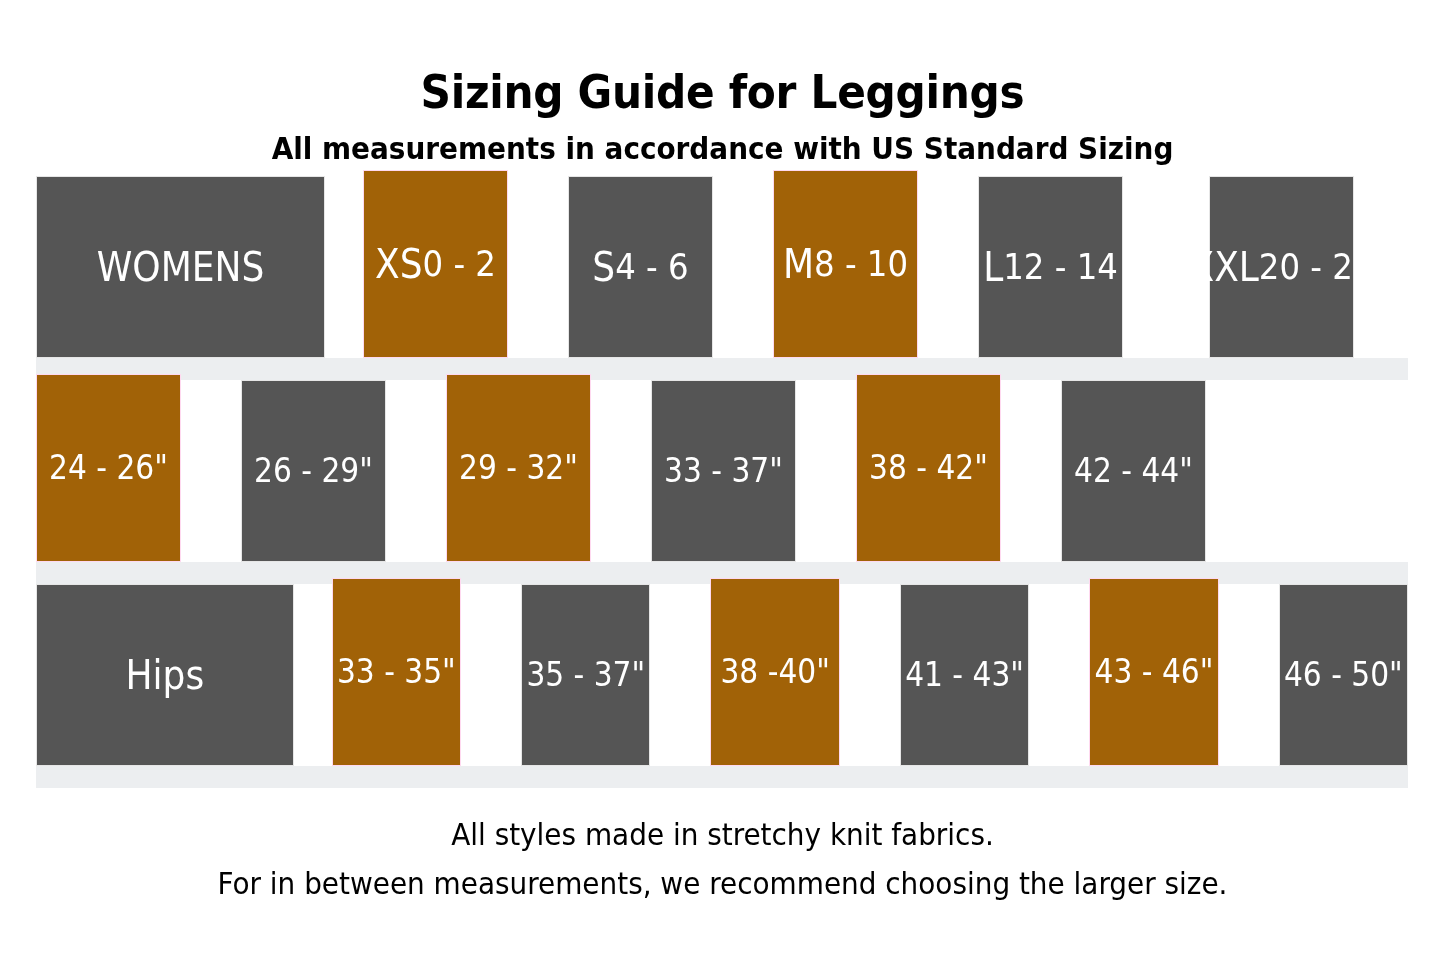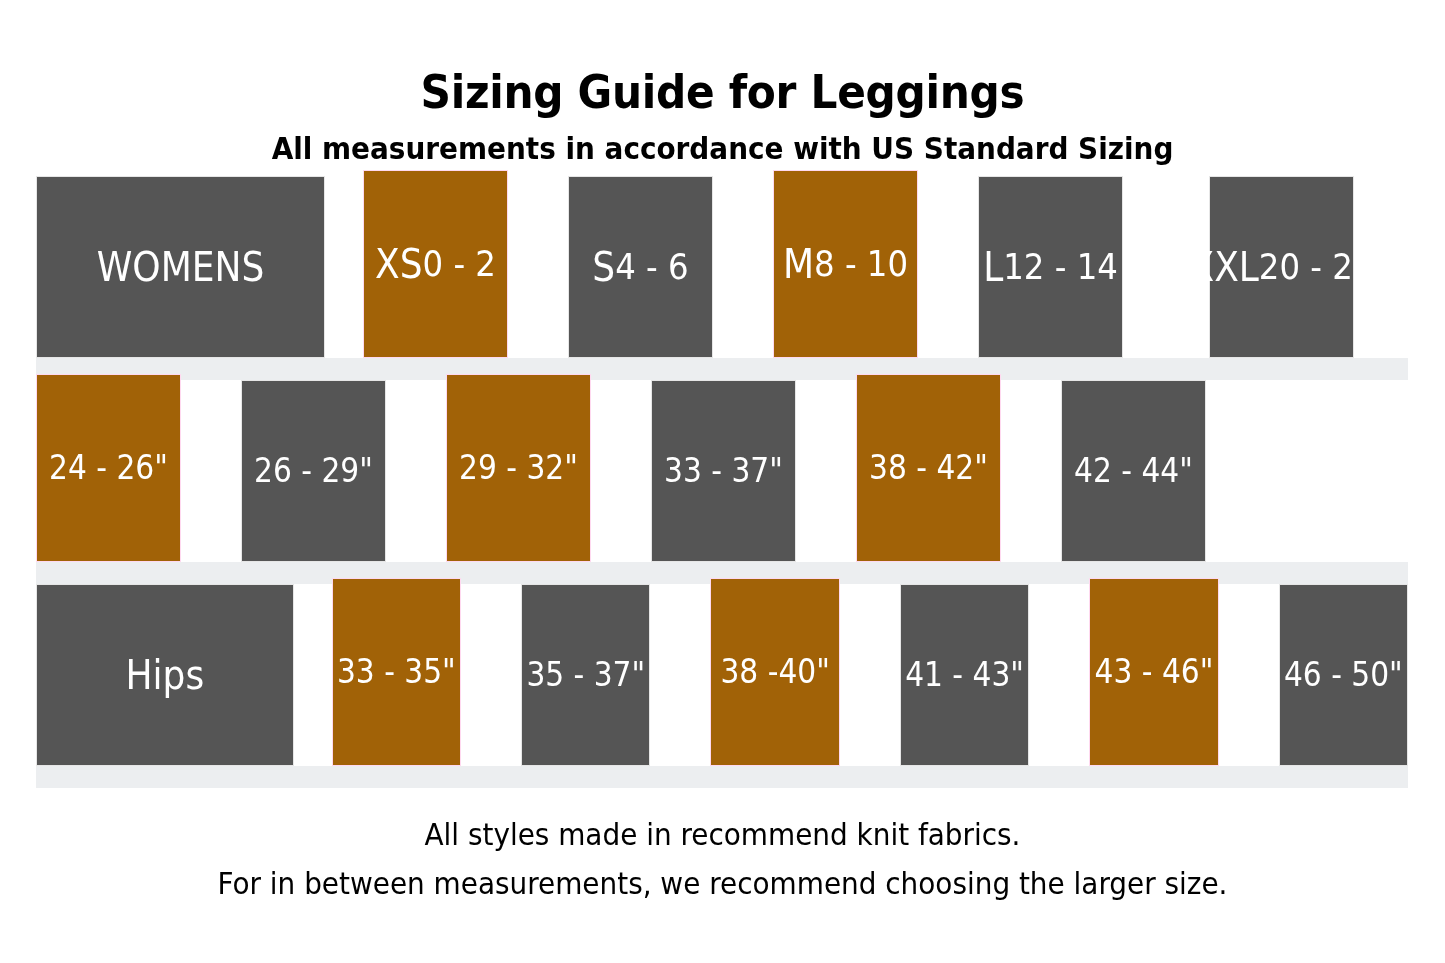--- a/index.html
+++ b/index.html
@@ -166,17 +166,17 @@
         </div>
         <div class="cell col-s gray" style="margin-left: 60px;">
           <span class="t-sm">46 - 50"</span>
         </div>
       </div>
 
     <div class="band"></div>
   </div>
 
   <div class="footer">
-    <div>All styles made in recommend knit fabrics.</div>
+    <div>All styles made in stretchy knit fabrics.</div>
     <div>For in between measurements, we recommend choosing the larger size.</div>
   </div>
 
 </div>
 
 </body></html>

